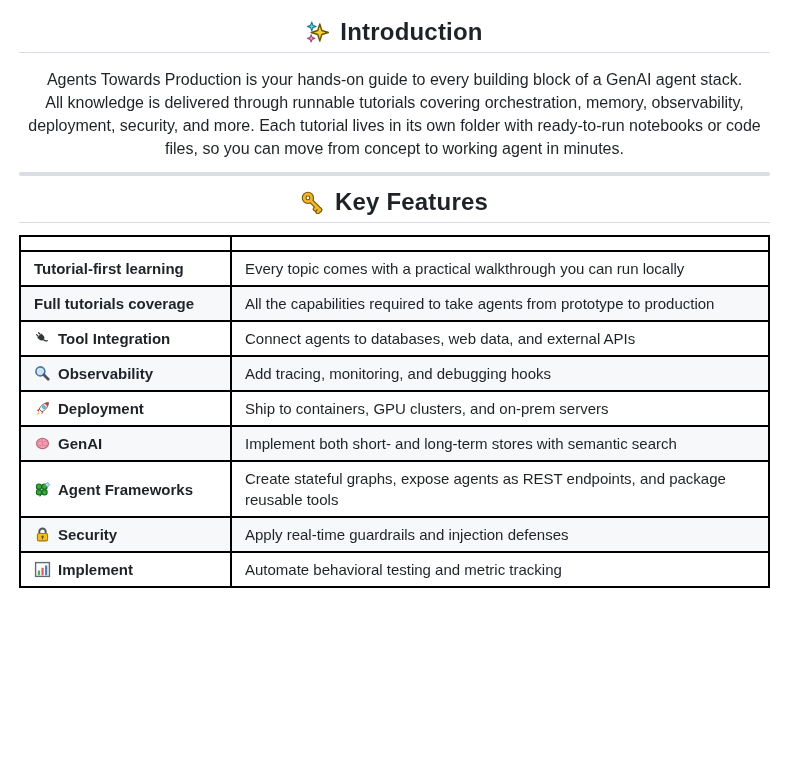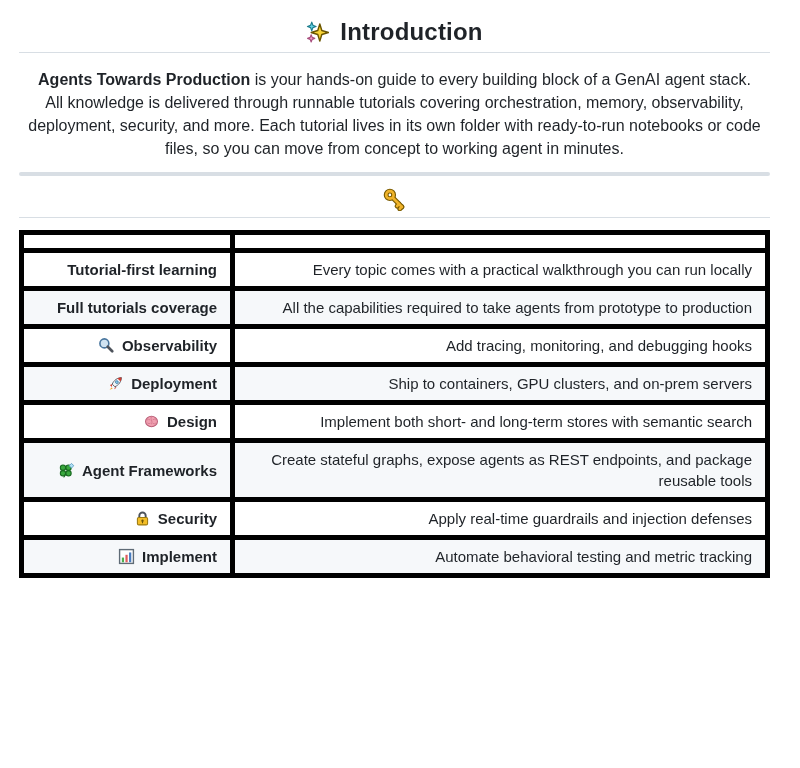--- a/index.html
+++ b/index.html
@@ -20,37 +20,37 @@
   }
   h2.section-heading .emoji { display:inline-flex; width:23px; height:23px; }
   h2.section-heading .emoji svg { width:100%; height:100%; }
 
   p.intro-text {
     text-align:center;
     font-size:16px; line-height:23px;
     margin:15px 0 0 0;
     color:#1f2328;
   }
-  p.intro-text strong { font-weight:700;text-align:right; }
+  p.intro-text strong { font-weight:400;text-align:right; }
 
   hr.thick-rule {
     border:none; height:4px; background:#d8dee4;
     margin:12px 0 0 0; border-radius:2px;
   }
 
   table.features {
     border-collapse:collapse;
     width:100%;
     margin-top:12px;
     font-size:15px; line-height:21px;
   }
   table.features th, table.features td {
-    border:5px solid #000000;
+    border:2px solid #000000;
     padding:6px 13px;
-    text-align:right;
+    text-align:left;
     vertical-align:middle;
   }
   table.features thead th { padding:6px 13px; height:1px; }
   table.features td:first-child { width:211px; font-weight:700; box-sizing:border-box; }
   table.features tbody tr:nth-child(even) td { background:#f6f8fa; }
   .cell-icon {
     display:inline-block; width:17px; height:17px;
     vertical-align:-3px; margin-right:7px;
   }
   .cell-icon svg { width:100%; height:100%; display:block; }
@@ -85,37 +85,49 @@
             <path d="M13 13 l-1.3 1.5"></path>
           </g>
           <g stroke="#f0b32a" stroke-width="1.8" fill="none" stroke-linecap="round">
             <circle cx="4.8" cy="4.8" r="2.6"></circle>
             <path d="M6.8 6.8 L13.2 13.2"></path>
             <path d="M11.1 11.1 l-1.3 1.5"></path>
             <path d="M13 13 l-1.3 1.5"></path>
           </g>
         </svg>
       </span>
+    <span>Key Features</span>
   </h2>
 
   <table class="features">
     <thead>
       <tr>
           <th></th>
           <th></th>
         </tr>
     </thead>
     <tbody id="features-body">
         <tr>
           <td><span>Tutorial-first learning</span></td>
           <td>Every topic comes with a practical walkthrough you can run locally</td>
         </tr>
         <tr>
           <td><span>Full tutorials coverage</span></td>
           <td>All the capabilities required to take agents from prototype to production</td>
+        </tr>
+        <tr>
+          <td><span class="cell-icon"><svg viewBox="0 0 16 16">
+                <g transform="rotate(-45 8 8)">
+                  <rect x="6" y="1" width="1.2" height="2.8" rx=".5" fill="#33363b"></rect>
+                  <rect x="8.6" y="1" width="1.2" height="2.8" rx=".5" fill="#33363b"></rect>
+                  <path d="M5.2 3.8 h5.4 v2.7 c0 1.9 -1.1 3 -2.7 3 s-2.7 -1.1 -2.7 -3 Z" fill="#33363b"></path>
+                  <path d="M7.9 9.5 c0 2 0 2.4 1.8 3.2" stroke="#33363b" stroke-width="1.2" fill="none" stroke-linecap="round"></path>
+                </g>
+              </svg></span><span>Tool Integration</span></td>
+          <td>Connect agents to databases, web data, and external APIs</td>
         </tr>
         <tr>
           <td><span class="cell-icon"><svg viewBox="0 0 16 16">
                 <circle cx="6" cy="6" r="4.2" fill="#cfe3f2" stroke="#48759e" stroke-width="1.5"></circle>
                 <path d="M9.2 9.2 L13.4 13.4" stroke="#4d535b" stroke-width="2.6" stroke-linecap="round"></path>
               </svg></span><span>Observability</span></td>
           <td>Add tracing, monitoring, and debugging hooks</td>
         </tr>
         <tr>
           <td><span class="cell-icon"><svg viewBox="0 0 16 16">
@@ -126,21 +138,21 @@
                 <path d="M13.6 2.4 C12.3 2.4 11 2.7 9.8 3.2 L12.8 6.2 C13.3 5 13.6 3.7 13.6 2.4 Z" fill="#d23b2e"></path>
                 <circle cx="9.3" cy="6.7" r="1.3" fill="#9ad7f0" stroke="#3578a8" stroke-width=".8"></circle>
               </svg></span><span>Deployment</span></td>
           <td>Ship to containers, GPU clusters, and on-prem servers</td>
         </tr>
         <tr>
           <td><span class="cell-icon"><svg viewBox="0 0 16 16">
                 <ellipse cx="8" cy="8" rx="5.6" ry="4.9" fill="#f09fb0" stroke="#b95f77" stroke-width="1"></ellipse>
                 <path d="M8 3.4 C7.2 4.6 7.2 5.8 8 7 C8.8 8.2 8.8 9.4 8 10.6" stroke="#d77e92" stroke-width="1" fill="none"></path>
                 <path d="M4 6.4 q1.4 -1.3 2.6 0 M9.4 6.2 q1.4 -1.2 2.6 .2 M4.4 9.6 q1.3 1.2 2.5 .1 M9.5 9.9 q1.3 1 2.4 -.2" stroke="#d77e92" stroke-width=".9" fill="none" stroke-linecap="round"></path>
-              </svg></span><span>Design</span></td>
+              </svg></span><span>GenAI</span></td>
           <td>Implement both short- and long-term stores with semantic search</td>
         </tr>
         <tr>
           <td><span class="cell-icon"><svg viewBox="0 0 16 16">
                 <g fill="#3aa83e" stroke="#17691f" stroke-width="1">
                   <circle cx="4.7" cy="5.4" r="2.5"></circle>
                   <circle cx="9.9" cy="5.4" r="2.5"></circle>
                   <circle cx="4.7" cy="10.6" r="2.5"></circle>
                   <circle cx="9.9" cy="10.6" r="2.5"></circle>
                 </g>

